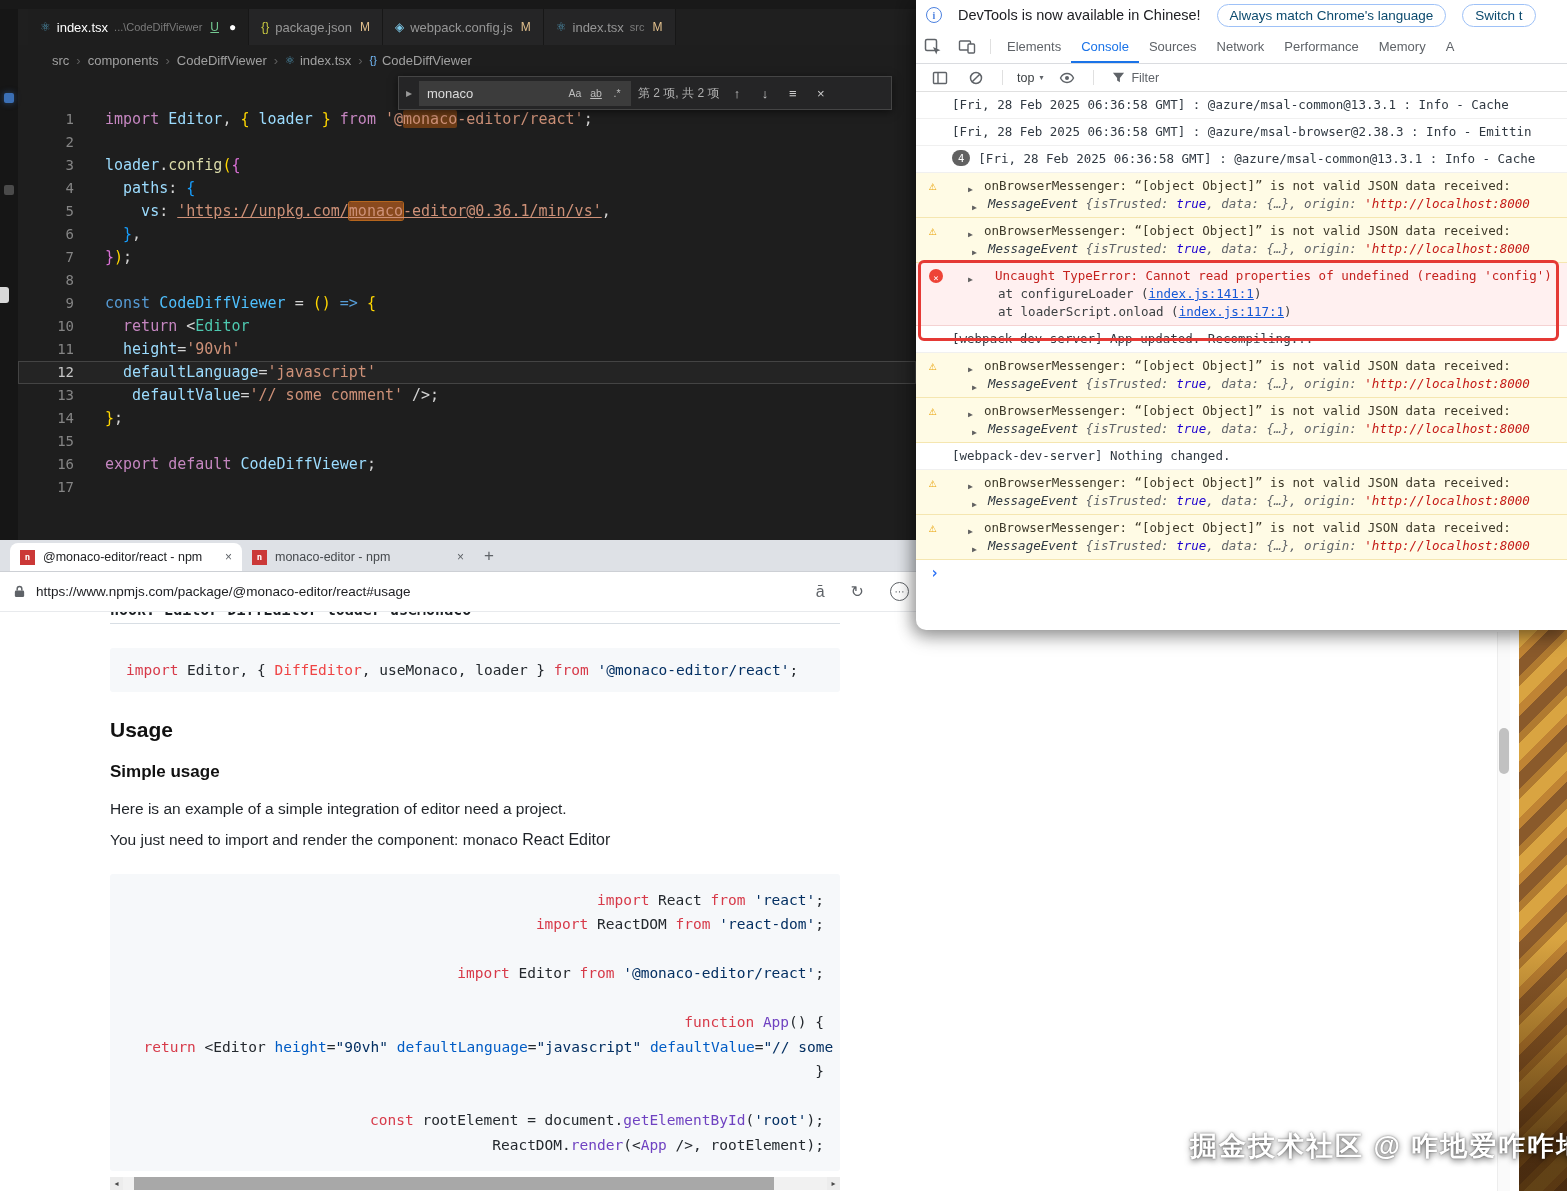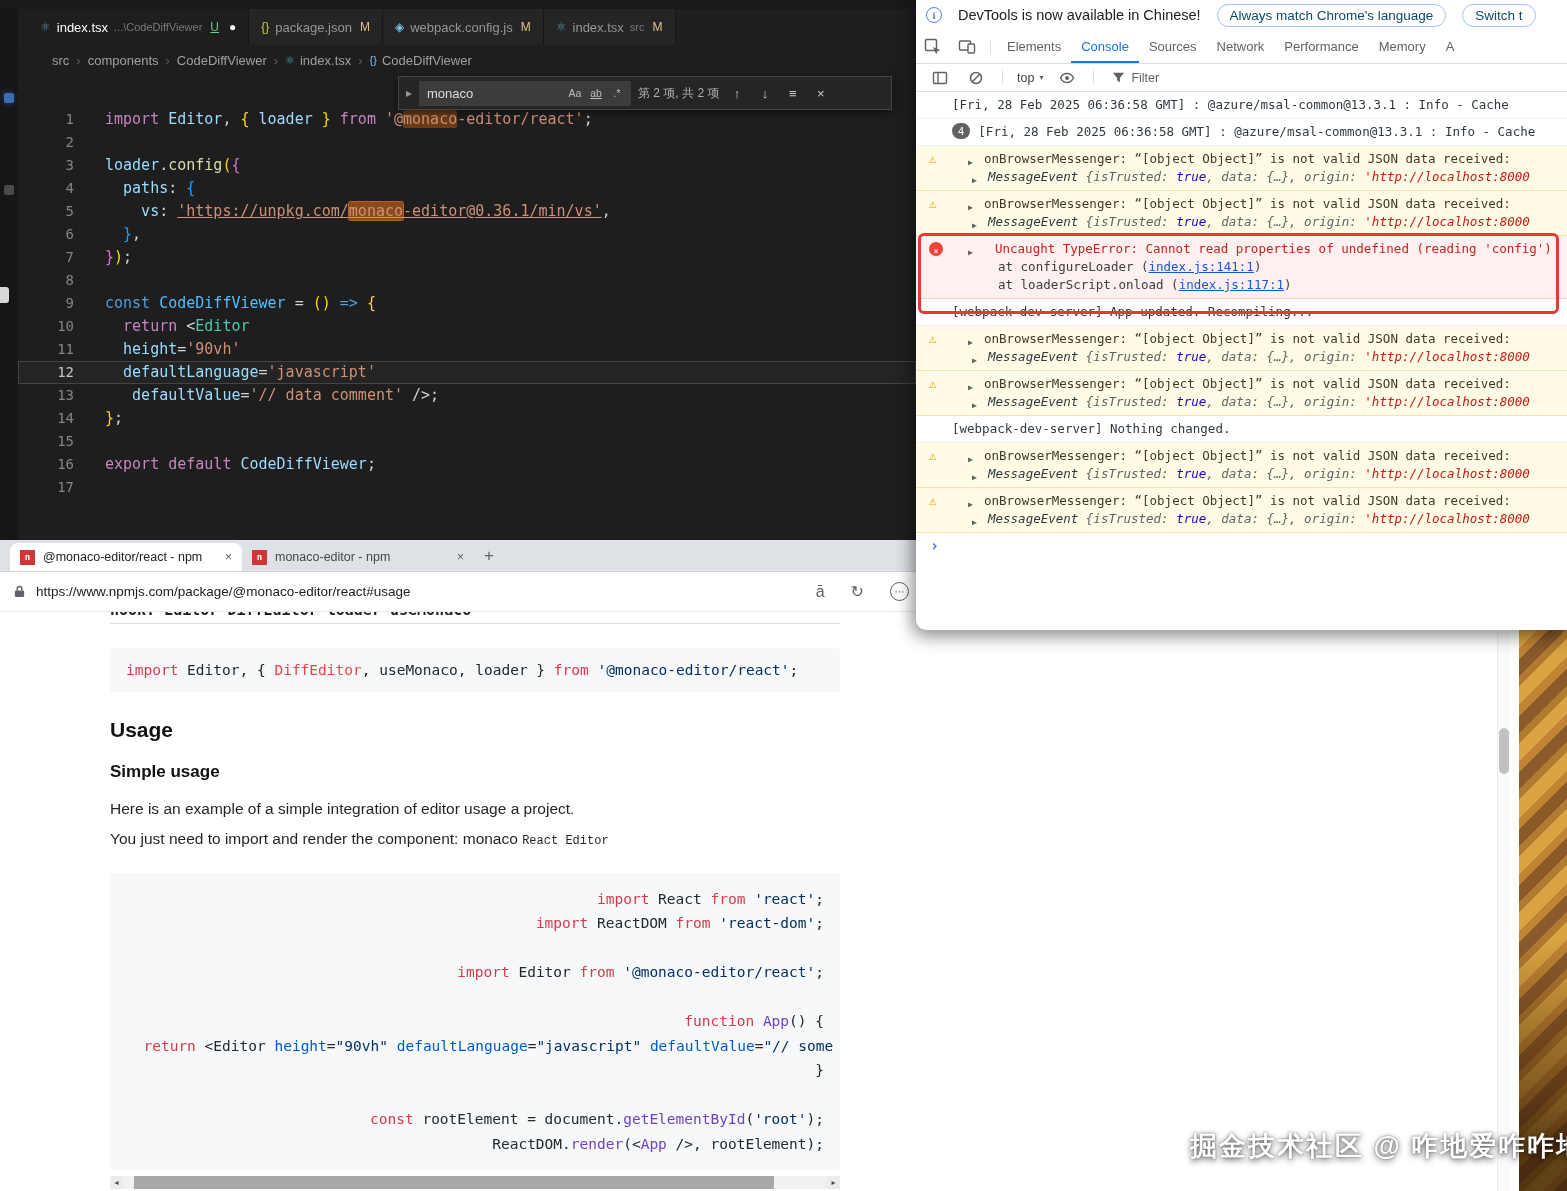--- a/index.html
+++ b/index.html
@@ -76,21 +76,21 @@
   .npm-codeblock { background:#f6f8fa; border-radius:3px; padding:14px 16px; font-family:"DejaVu Sans Mono", monospace; font-size:14.5px; overflow:hidden; white-space:pre; }
   .cb1 { margin-top:24px; }
   .cb2 { margin-top:22px; line-height:24.5px; }
   .nline { height:24.5px;text-align:right; }
   .npm .k { color:#d73a49; } .npm .s { color:#032f62; } .npm .t { color:#ef4444; }
   .npm .f { color:#6f42c1; } .npm .a { color:#005cc5; } .npm .p { color:#24292e; }
   .n-h2 { font-size:21px; font-weight:700; margin-top:26px; color:#111; }
   .n-h3 { font-size:17px; font-weight:700; margin-top:20px; color:#111; }
   .n-p { font-size:15.5px; margin-top:16px; line-height:1.45; }
   .n-p2 { margin-top:8px; }
-  .n-code-inline { font-family:Liberation Mono, monospace; font-size:12px; }
+  .n-code-inline { font-family:Liberation Sans, sans-serif; font-size:16px; }
   .hscroll { display:flex; align-items:center; height:13px; margin-top:6px; }
   .harrow { width:13px; height:13px; background:#ececec; color:#4a4a4a; font-size:8px; display:grid; place-items:center; }
   .htrack { flex:1; height:13px; background:#f1f1f1; position:relative; }
   .hthumb { position:absolute; left:1.5%; width:91%; top:0; height:13px; background:#a8a8a8; }
   .b-vscroll { position:absolute; right:9px; top:92px; bottom:0; width:13px; background:#fafafa; border-left:1px solid #ededed; }
   .b-vthumb { position:absolute; left:1px; right:1px; top:96px; height:46px; background:#c1c1c1; border-radius:6px; }
 
   
   .side-img { position:absolute; left:1519px; top:630px; width:48px; height:561px; z-index:1;
     background:
@@ -267,21 +267,21 @@
         <div class="vrow">
           <span class="vnum">11</span>
           <span class="vtext"><span class="var">  height</span><span class="punc">=</span><span class="str">'90vh'</span></span>
         </div>
         <div class="vrow cur">
           <span class="vnum">12</span>
           <span class="vtext"><span class="var">  defaultLanguage</span><span class="punc">=</span><span class="str">'javascript'</span></span>
         </div>
         <div class="vrow">
           <span class="vnum">13</span>
-          <span class="vtext"><span class="var">   defaultValue</span><span class="punc">=</span><span class="str">'// data comment'</span><span class="punc"> /&gt;;</span></span>
+          <span class="vtext"><span class="var">   defaultValue</span><span class="punc">=</span><span class="str">'// some comment'</span><span class="punc"> /&gt;;</span></span>
         </div>
         <div class="vrow">
           <span class="vnum">14</span>
           <span class="vtext"><span class="b1">}</span><span class="punc">;</span></span>
         </div>
         <div class="vrow">
           <span class="vnum">15</span>
           <span class="vtext"></span>
         </div>
         <div class="vrow">
@@ -326,21 +326,21 @@
 
     <div class="b-content npm">
       <div class="b-inner">
         <div class="clip-line">
             <div>hook: Editor DiffEditor loader useMonaco</div>
           </div>
         <hr class="nhr">
         <div class="npm-codeblock cb1"><span class="k">import</span><span class="p"> Editor, { </span><span class="t">DiffEditor</span><span class="p">, </span><span class="p">useMonaco</span><span class="p">, </span><span class="p">loader</span><span class="p"> } </span><span class="k">from</span><span class="p"> </span><span class="s">'@monaco-editor/react'</span><span class="p">;</span></div>
         <div class="n-h2">Usage</div>
         <div class="n-h3">Simple usage</div>
-        <p class="n-p">Here is an example of a simple integration of editor usage a project.</p>
+        <p class="n-p">Here is an example of a simple integration of editor need a project.</p>
         <p class="n-p n-p2">
           <span>You just need to import and render the component: monaco</span>
           <span class="n-code-inline">React Editor</span>
         </p>
         <div class="npm-codeblock cb2"><div class="nline"><span class="k">import</span><span class="p"> React </span><span class="k">from</span><span class="p"> </span><span class="s">'react'</span><span class="p">;</span></div><div class="nline"><span class="k">import</span><span class="p"> ReactDOM </span><span class="k">from</span><span class="p"> </span><span class="s">'react-dom'</span><span class="p">;</span></div><div class="nline">&nbsp;</div><div class="nline"><span class="k">import</span><span class="p"> Editor </span><span class="k">from</span><span class="p"> </span><span class="s">'@monaco-editor/react'</span><span class="p">;</span></div><div class="nline">&nbsp;</div><div class="nline"><span class="k">function</span><span class="p"> </span><span class="f">App</span><span class="p">() {</span></div><div class="nline"><span class="p">  </span><span class="k">return</span><span class="p"> &lt;</span><span class="p">Editor</span><span class="p"> </span><span class="a">height</span><span class="p">=</span><span class="s">"90vh"</span><span class="p"> </span><span class="a">defaultLanguage</span><span class="p">=</span><span class="s">"javascript"</span><span class="p"> </span><span class="a">defaultValue</span><span class="p">=</span><span class="s">"// some comment"</span></div><div class="nline"><span class="p">}</span></div><div class="nline">&nbsp;</div><div class="nline"><span class="k">const</span><span class="p"> rootElement = document.</span><span class="f">getElementById</span><span class="p">(</span><span class="s">'root'</span><span class="p">);</span></div><div class="nline"><span class="p">ReactDOM.</span><span class="f">render</span><span class="p">(&lt;</span><span class="f">App</span><span class="p"> /&gt;, rootElement);</span></div></div>
         <div class="hscroll">
           <span class="harrow">◂</span>
           <span class="htrack">
               <span class="hthumb"></span>
             </span>
@@ -414,20 +414,21 @@
       <span class="filter-wrap">
         <svg width="13" height="13" viewBox="0 0 14 14">
             <path d="M1 2h12L8.5 7.5V12l-3-1.8V7.5z" fill="#5f6368"></path>
           </svg>
         <span>Filter</span>
       </span>
     </div>
 
     <div class="d-console">
         <div class="crow log"><span class="clogtext">[Fri, 28 Feb 2025 06:36:58 GMT] : @azure/msal-common@13.3.1 : Info - Cache</span></div>
+        <div class="crow log"><span class="clogtext">[Fri, 28 Feb 2025 06:36:58 GMT] : @azure/msal-browser@2.38.3 : Info - Emittin</span></div>
         <div class="crow log"><span class="cbadge">4</span><span class="clogtext">[Fri, 28 Feb 2025 06:36:58 GMT] : @azure/msal-common@13.3.1 : Info - Cache</span></div>
         <div class="crow warn">
           <span class="cicon wicon">⚠</span>
           <div class="cline"><span class="tri">▶</span><span class="wmsg">onBrowserMessenger:  “[object Object]” is not valid JSON  data received:</span></div>
           <div class="cline l2"><span class="tri">▶</span><span class="objn">MessageEvent </span><span class="obj">{isTrusted: </span><span class="bool">true</span><span class="obj">, data: </span><span class="obj">{…}</span><span class="obj">, origin: </span><span class="strv">'http://localhost:8000</span></div>
         </div>
         <div class="crow warn">
           <span class="cicon wicon">⚠</span>
           <div class="cline"><span class="tri">▶</span><span class="wmsg">onBrowserMessenger:  “[object Object]” is not valid JSON  data received:</span></div>
           <div class="cline l2"><span class="tri">▶</span><span class="objn">MessageEvent </span><span class="obj">{isTrusted: </span><span class="bool">true</span><span class="obj">, data: </span><span class="obj">{…}</span><span class="obj">, origin: </span><span class="strv">'http://localhost:8000</span></div>

